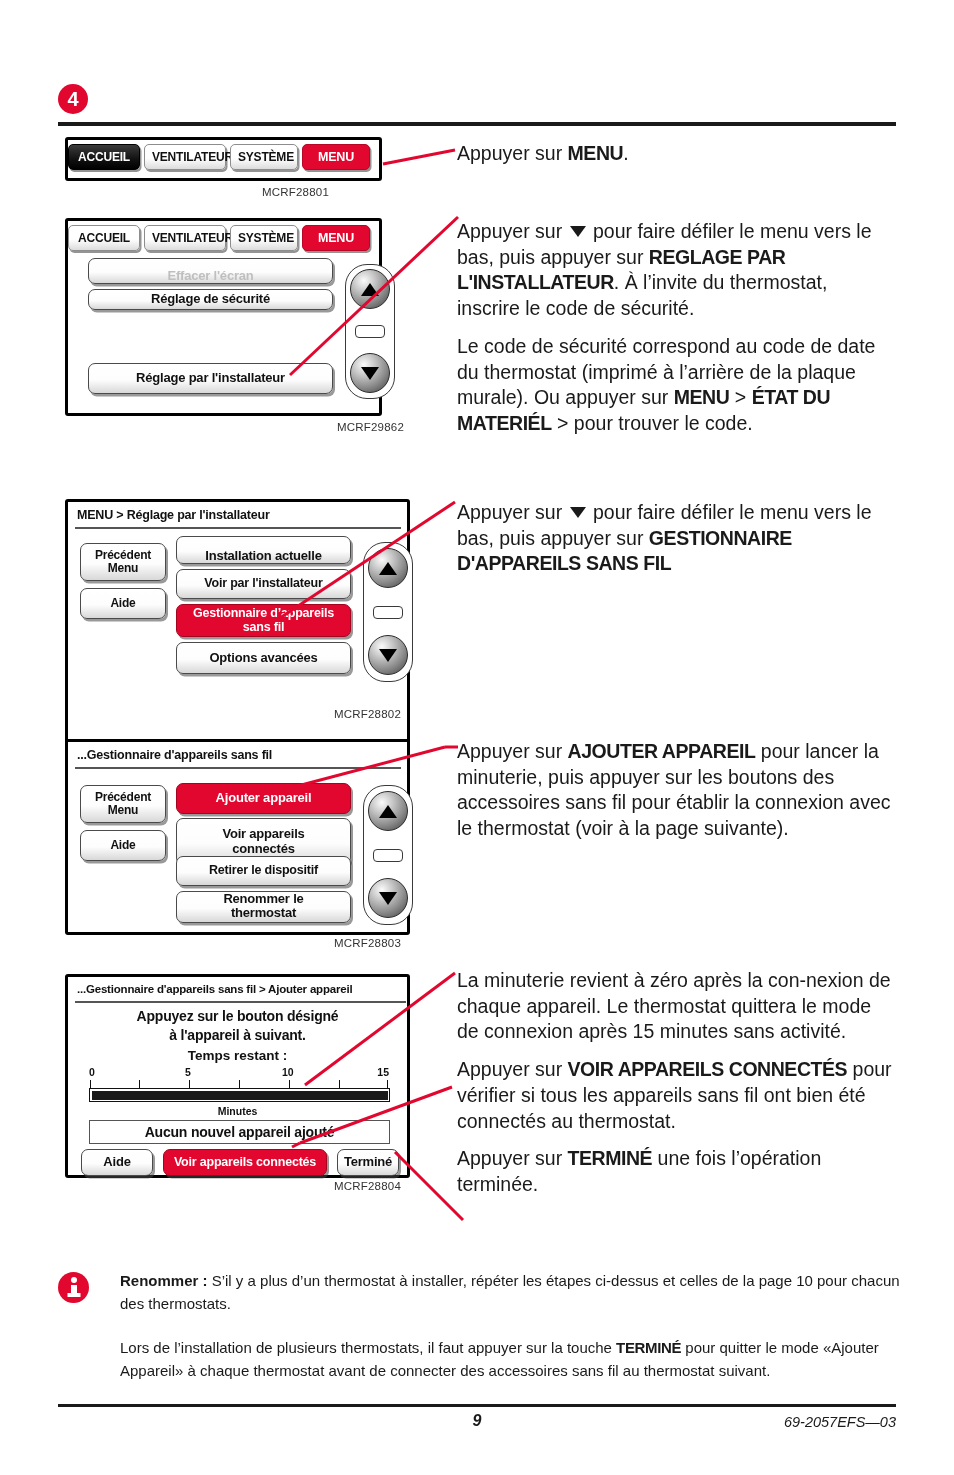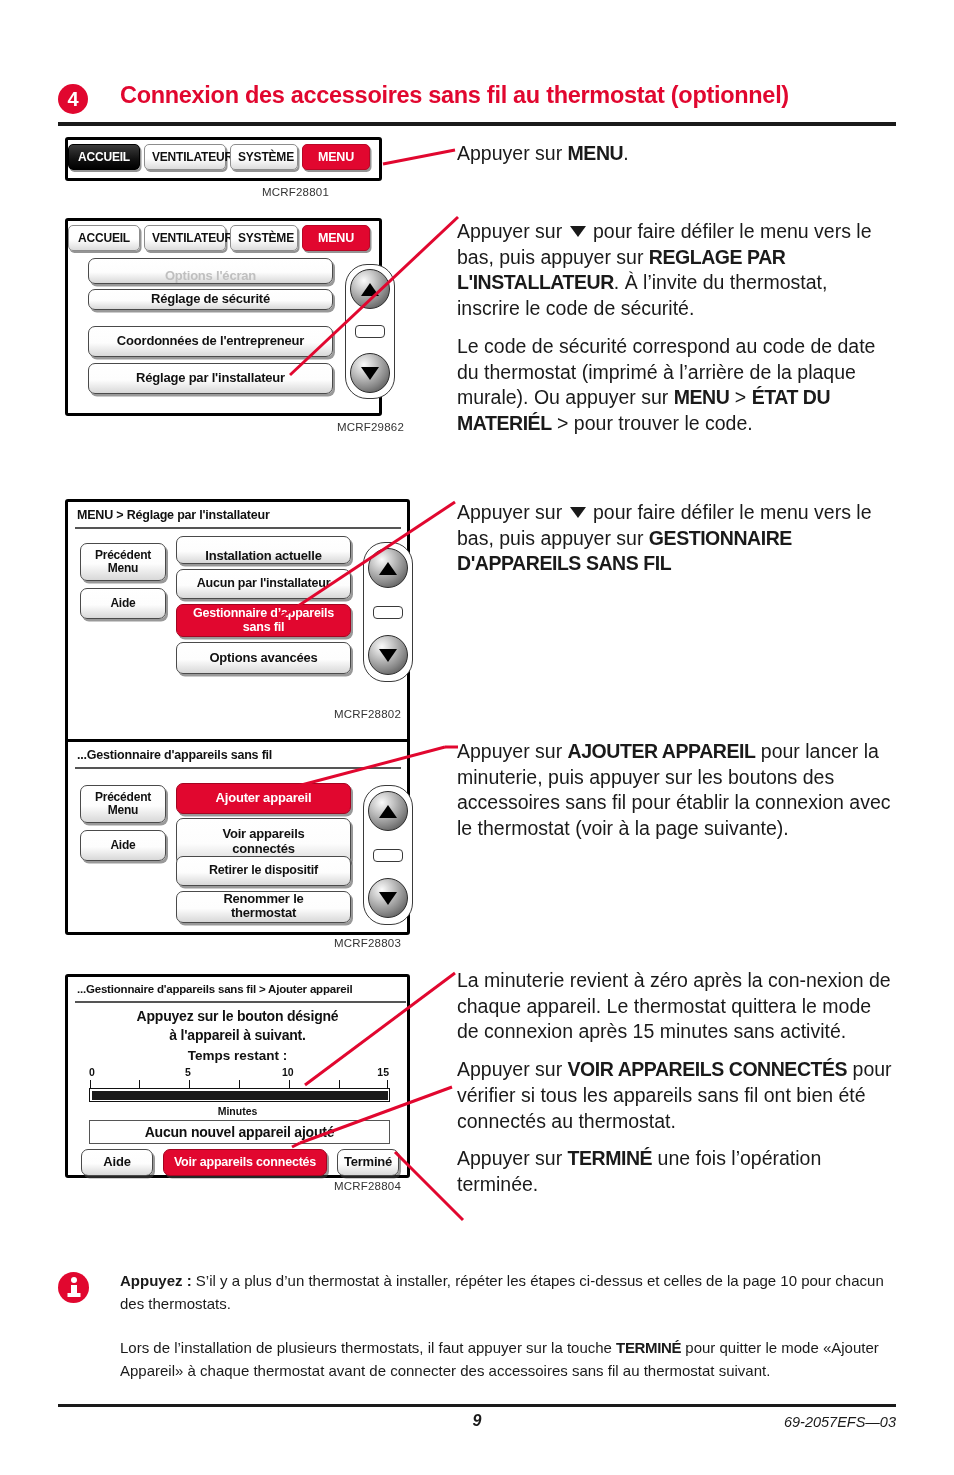--- a/index.html
+++ b/index.html
@@ -336,21 +336,20 @@
     font-style: italic;
     color: #1a1a1a;
     white-space: nowrap;
   }
 </style>
 </head>
 <body>
 
 <div class="page-head">
   <div class="step-badge">4</div>
-  <div class="head-title">Connexion des accessoires sans fil au thermostat (optionnel)</div>
 </div>
 <div class="head-rule"></div>
 
 <div class="tstat" style="left:65px; top:137px; width:317px; height:44px;">
   <div class="tabbar">
     <div class="tab dark" style="width:72px;">ACCUEIL</div>
     <div class="tab" style="width:82px;">VENTILATEUR</div>
     <div class="tab" style="width:68px;">SYSTÈME</div>
     <div class="tab red" style="width:68px;">MENU</div>
   </div>
@@ -366,23 +365,22 @@
 </div>
 
 <div class="tstat" style="left:65px; top:218px; width:317px; height:198px;">
   <div class="tabbar">
     <div class="tab" style="width:72px;">ACCUEIL</div>
     <div class="tab" style="width:82px;">VENTILATEUR</div>
     <div class="tab" style="width:68px;">SYSTÈME</div>
     <div class="tab red" style="width:68px;">MENU</div>
   </div>
 
-  <div class="menubtn" style="left:20px; top:37px; width:245px; height:26px; align-items:flex-end; color:#bfbfbf;">Options l'écran</div>
+  <div class="menubtn" style="left:20px; top:37px; width:245px; height:26px; align-items:flex-end; color:#bfbfbf;">Effacer l'écran</div>
   <div class="menubtn" style="left:20px; top:68px; width:245px; height:21px;">Réglage de sécurité</div>
-  <div class="menubtn" style="left:20px; top:105px; width:245px; height:31px;">Coordonnées de l'entrepreneur</div>
   <div class="menubtn" style="left:20px; top:142px; width:245px; height:31px;">Réglage par l'installateur</div>
 
   <div class="scroller" style="left:277px; top:43px; width:50px; height:135px;">
     <div class="arrowbtn" style="top:4px;">
       <span class="tri-up"></span>
     </div>
     <div class="scrollpill" style="top:60px;"></div>
     <div class="arrowbtn" style="top:88px;">
       <span class="tri-dn"></span>
     </div>
@@ -405,21 +403,21 @@
 
 <div class="tstat" style="left:65px; top:499px; width:345px; height:252px;">
   <div class="crumb" style="left:9px; top:6px;">MENU &gt; Réglage par l'installateur</div>
   <div class="crumb-rule" style="left:7px; top:25px; width:326px;"></div>
 
   <div class="menubtn small" style="left:12px; top:41px; width:86px; height:38px; white-space:pre-line;">Précédent
 Menu</div>
   <div class="menubtn small" style="left:12px; top:86px; width:86px; height:31px;">Aide</div>
 
   <div class="menubtn" style="left:108px; top:34px; width:175px; height:28px; align-items:flex-end;">Installation actuelle</div>
-  <div class="menubtn" style="left:108px; top:67px; width:175px; height:30px; font-size:12.5px;">Aucun par l'installateur</div>
+  <div class="menubtn" style="left:108px; top:67px; width:175px; height:30px; font-size:12.5px;">Voir par l'installateur</div>
   <div class="menubtn red" style="left:108px; top:102px; width:175px; height:33px; flex-direction:column;">
     <span>Gestionnaire d’appareils</span>
     <span>sans fil</span>
   </div>
   <div class="menubtn" style="left:108px; top:140px; width:175px; height:32px;">Options avancées</div>
 
   <div class="scroller" style="left:295px; top:40px; width:50px; height:140px;">
     <div class="arrowbtn" style="top:5px;">
       <span class="tri-up"></span>
     </div>
@@ -544,21 +542,21 @@
   </p>
 </div>
 
 <div class="note-icon">
   <span class="dot"></span>
   <span class="stem"></span>
   <span class="base"></span>
 </div>
 <div class="note-body">
   <p>
-    <b>Appuyez :</b><span> S’il y a plus d’un thermostat à installer, répéter les étapes ci-dessus et celles de la page 10 pour chacun des thermostats.</span>
+    <b>Renommer :</b><span> S’il y a plus d’un thermostat à installer, répéter les étapes ci-dessus et celles de la page 10 pour chacun des thermostats.</span>
   </p>
   <div class="gap"></div>
   <p>
     <span>Lors de l’installation de plusieurs thermostats, il faut appuyer sur la touche </span><b class="tight">TERMINÉ</b><span> pour quitter le mode «Ajouter Appareil» à chaque thermostat avant de connecter des accessoires sans fil au thermostat suivant.</span>
   </p>
 </div>
 
 <div class="foot-rule"></div>
 <div class="pagenum">9</div>
 <div class="partnum">69-2057EFS—03</div>

